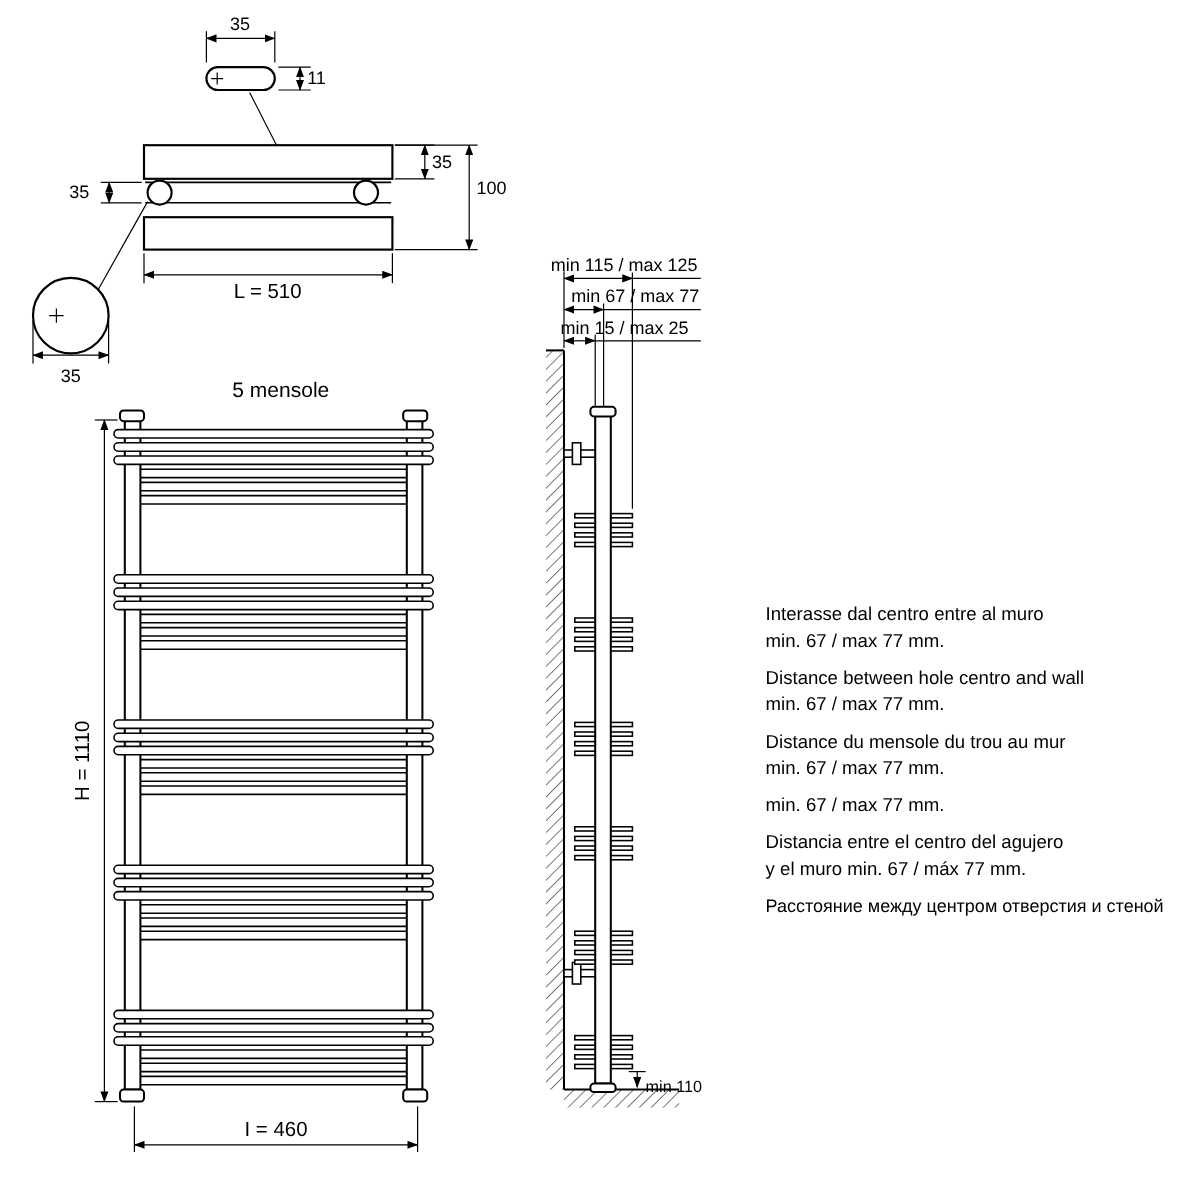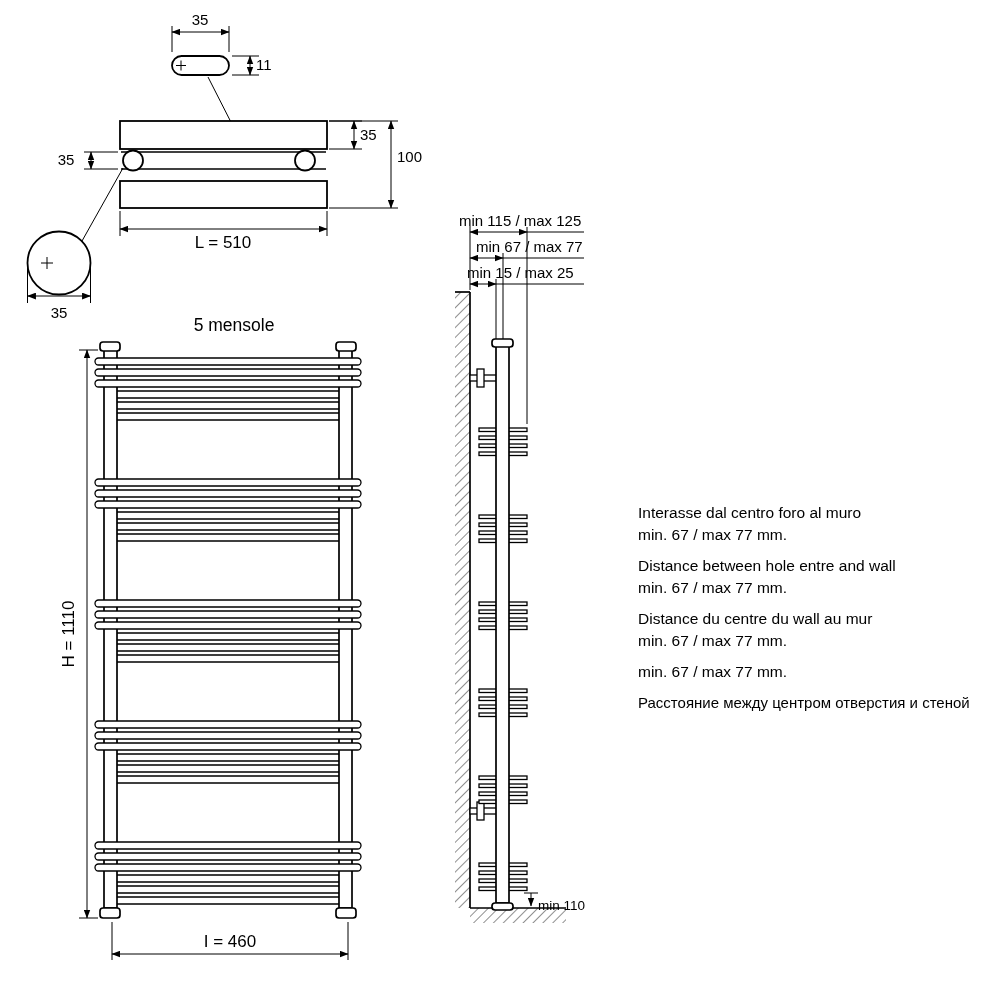--- a/index.html
+++ b/index.html
@@ -235,30 +235,34 @@
     <g class="dim">
       <line x1="524" y1="893" x2="538" y2="893"></line>
       <line x1="531" y1="893" x2="531" y2="906" marker-end="url(#arr)"></line>
     </g>
     <text class="dimtext2" x="538" y="910">min 110</text>
   </g>
 </svg>
 
 <div class="notes">
   <div class="note">
-    <p>Interasse dal centro foro al muro</p>
-    <p>min. 67 / max 77 mm.</p>
-  </div>
-  <div class="note">
-    <p>Distance between hole entre and wall</p>
-    <p>min. 67 / max 77 mm.</p>
-  </div>
-  <div class="note">
-    <p>Distance du centre du wall au mur</p>
-    <p>min. 67 / max 77 mm.</p>
-  </div>
-  <div class="note">
-    <p>min. 67 / max 77 mm.</p>
+    <p>Interasse dal centro entre al muro</p>
+    <p>min. 67 / max 77 mm.</p>
+  </div>
+  <div class="note">
+    <p>Distance between hole centro and wall</p>
+    <p>min. 67 / max 77 mm.</p>
+  </div>
+  <div class="note">
+    <p>Distance du mensole du trou au mur</p>
+    <p>min. 67 / max 77 mm.</p>
+  </div>
+  <div class="note">
+    <p>min. 67 / max 77 mm.</p>
+  </div>
+  <div class="note">
+    <p>Distancia entre el centro del agujero</p>
+    <p>y el muro min. 67 / máx 77 mm.</p>
   </div>
   <div class="note ru">
     <p>Расстояние между центром отверстия и стеной</p>
   </div>
 </div>
 
 </body></html>

